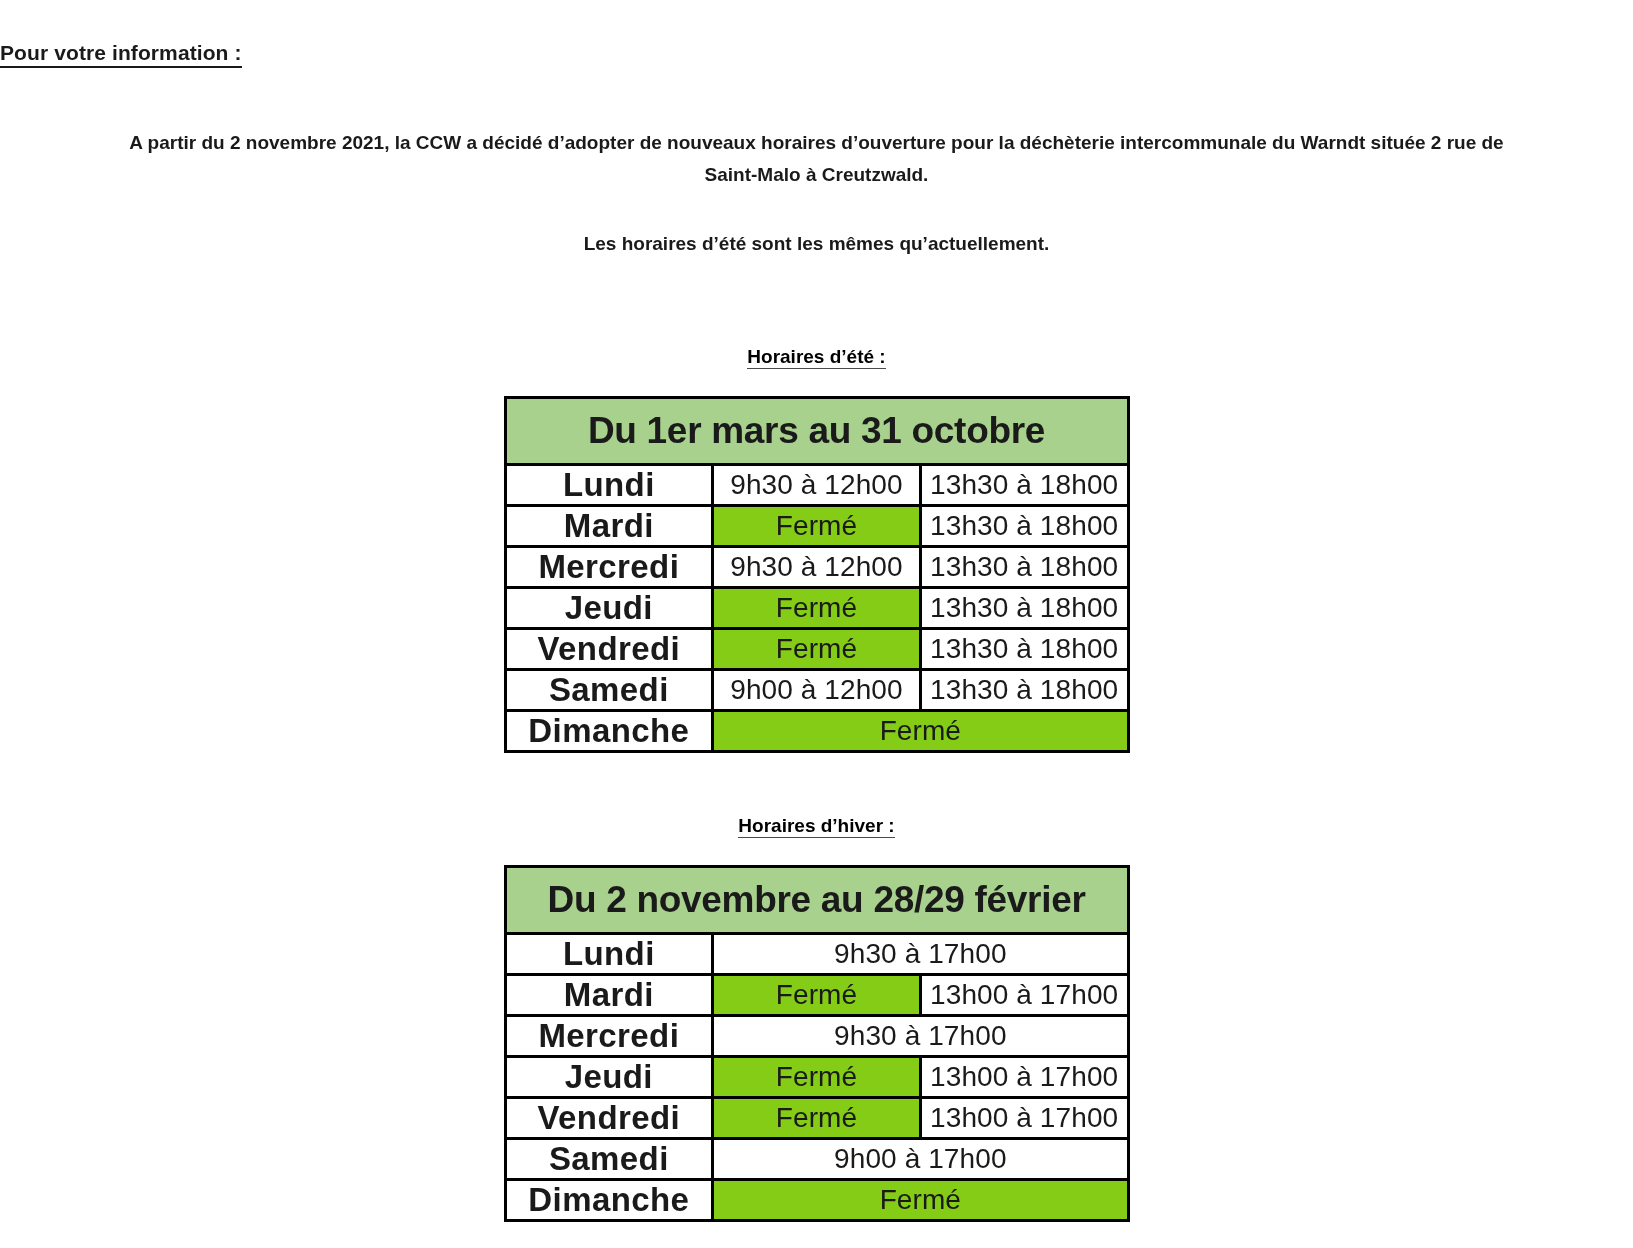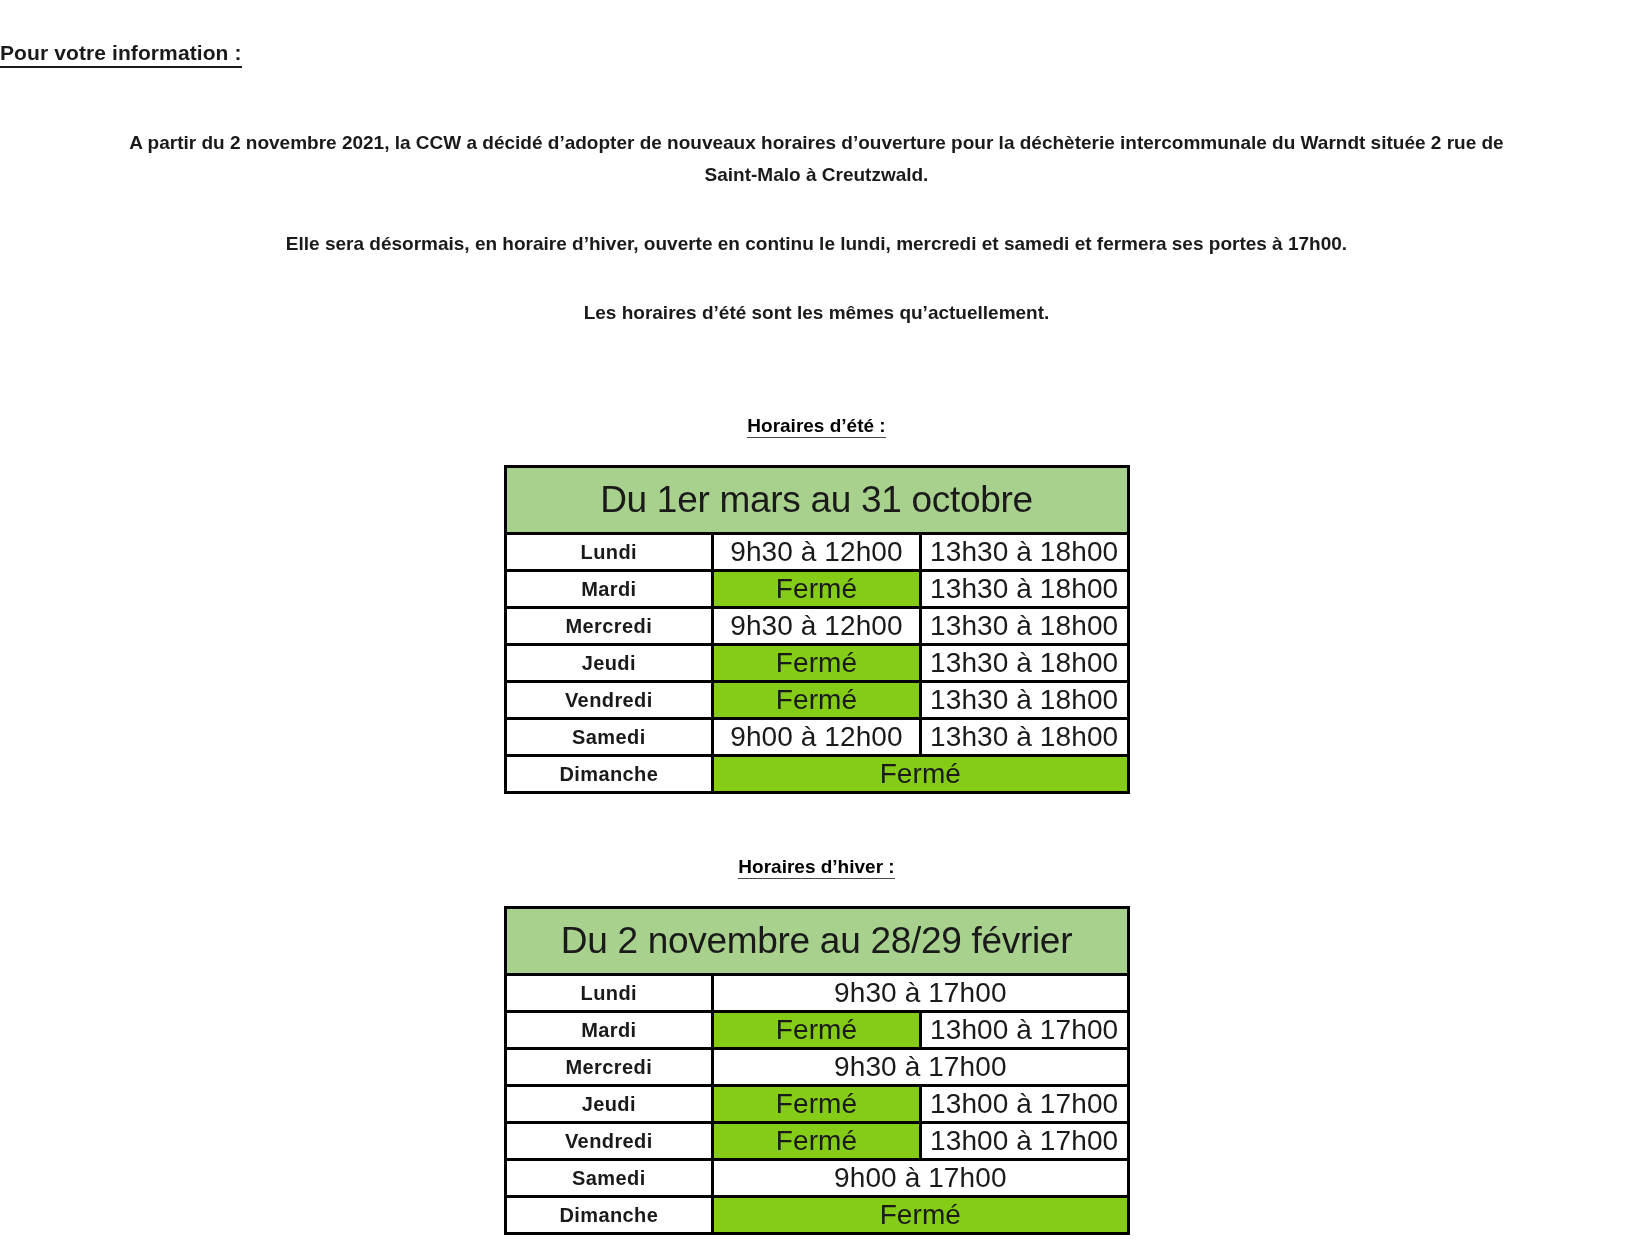--- a/index.html
+++ b/index.html
@@ -91,29 +91,29 @@
     background: #ffffff;
     text-align: center;
     vertical-align: middle;
     font-size: 28px;
     height: 34px;
     padding: 0 2px;
     white-space: nowrap;
   }
   table.schedule td.hdr {
     background: #a9d18e;
-    font-weight: normal;
+    font-weight: bold;
     font-size: 37px;
     height: 64px;
     letter-spacing: -0.3px;
     border-bottom-width: 3px;
   }
   table.schedule td.day {
     font-weight: bold;
-    font-size: 20px;
+    font-size: 33px;
     letter-spacing: 0.4px;
     width: 210px;
     text-align: center;
   }
   table.schedule td.closed {
     background: #84cc16;
   }
   table.schedule td.slot {
     font-weight: normal;
     letter-spacing: 0.1px;
@@ -124,21 +124,20 @@
 </head>
 <body>
 
 <div class="page">
 
   <h1 class="doc-title">
     <span>Pour votre information :</span>
   </h1>
 
   <p class="para para-1">A partir du 2 novembre 2021, la CCW a décidé d’adopter de nouveaux horaires d’ouverture pour la déchèterie intercommunale du Warndt située 2 rue de Saint-Malo à Creutzwald.</p>
-  <p class="para para-2">Elle sera désormais, en horaire d’hiver, ouverte en continu le lundi, mercredi et samedi et fermera ses portes à 17h00.</p>
   <p class="para para-3">Les horaires d’été sont les mêmes qu’actuellement.</p>
 
   <div class="section-label label-summer">
     <span>Horaires d’été :</span>
   </div>
 
   <div class="table-wrap wrap-summer">
     <table class="schedule">
       <tbody>
         <tr>

